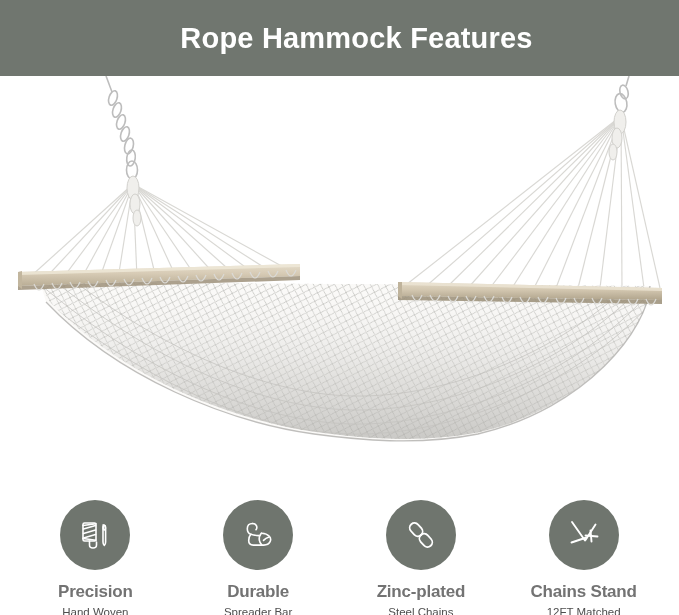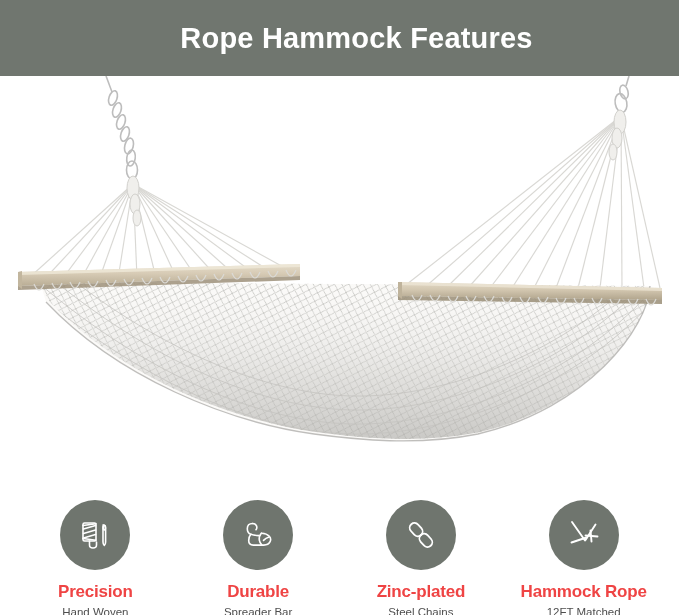--- a/index.html
+++ b/index.html
@@ -83,21 +83,21 @@
     align-items: center;
     justify-content: center;
   }
   .feature-badge svg {
     display: block;
   }
   .feature-title {
     margin-top: 12px;
     font-size: 17px;
     font-weight: bold;
-    color: #ef4444;
+    color: #737373;
     letter-spacing: -0.2px;
     white-space: nowrap;
   }
   .feature-sub {
     margin-top: 4px;
     font-size: 11.5px;
     color: #4e4e4e;
     white-space: nowrap;
   }
 </style>
@@ -328,17 +328,17 @@
       <svg width="40" height="40" viewBox="0 0 40 40">
         <g fill="none" stroke="#ffffff" stroke-width="1.9" stroke-linecap="round" stroke-linejoin="round">
           <path d="M 8 7 L 21 25.5"></path>
           <path d="M 31.5 9.5 L 21.5 25"></path>
           <path d="M 7.5 27.5 L 22.5 22.5"></path>
           <path d="M 21.5 20.5 L 33.5 21.5"></path>
           <path d="M 26.5 15.5 L 27.5 26.5"></path>
         </g>
       </svg>
     </div>
-    <div class="feature-title">Hammock Rope</div>
+    <div class="feature-title">Chains Stand</div>
     <div class="feature-sub">12FT Matched</div>
   </div>
 
 </div>
 
 </body></html>

